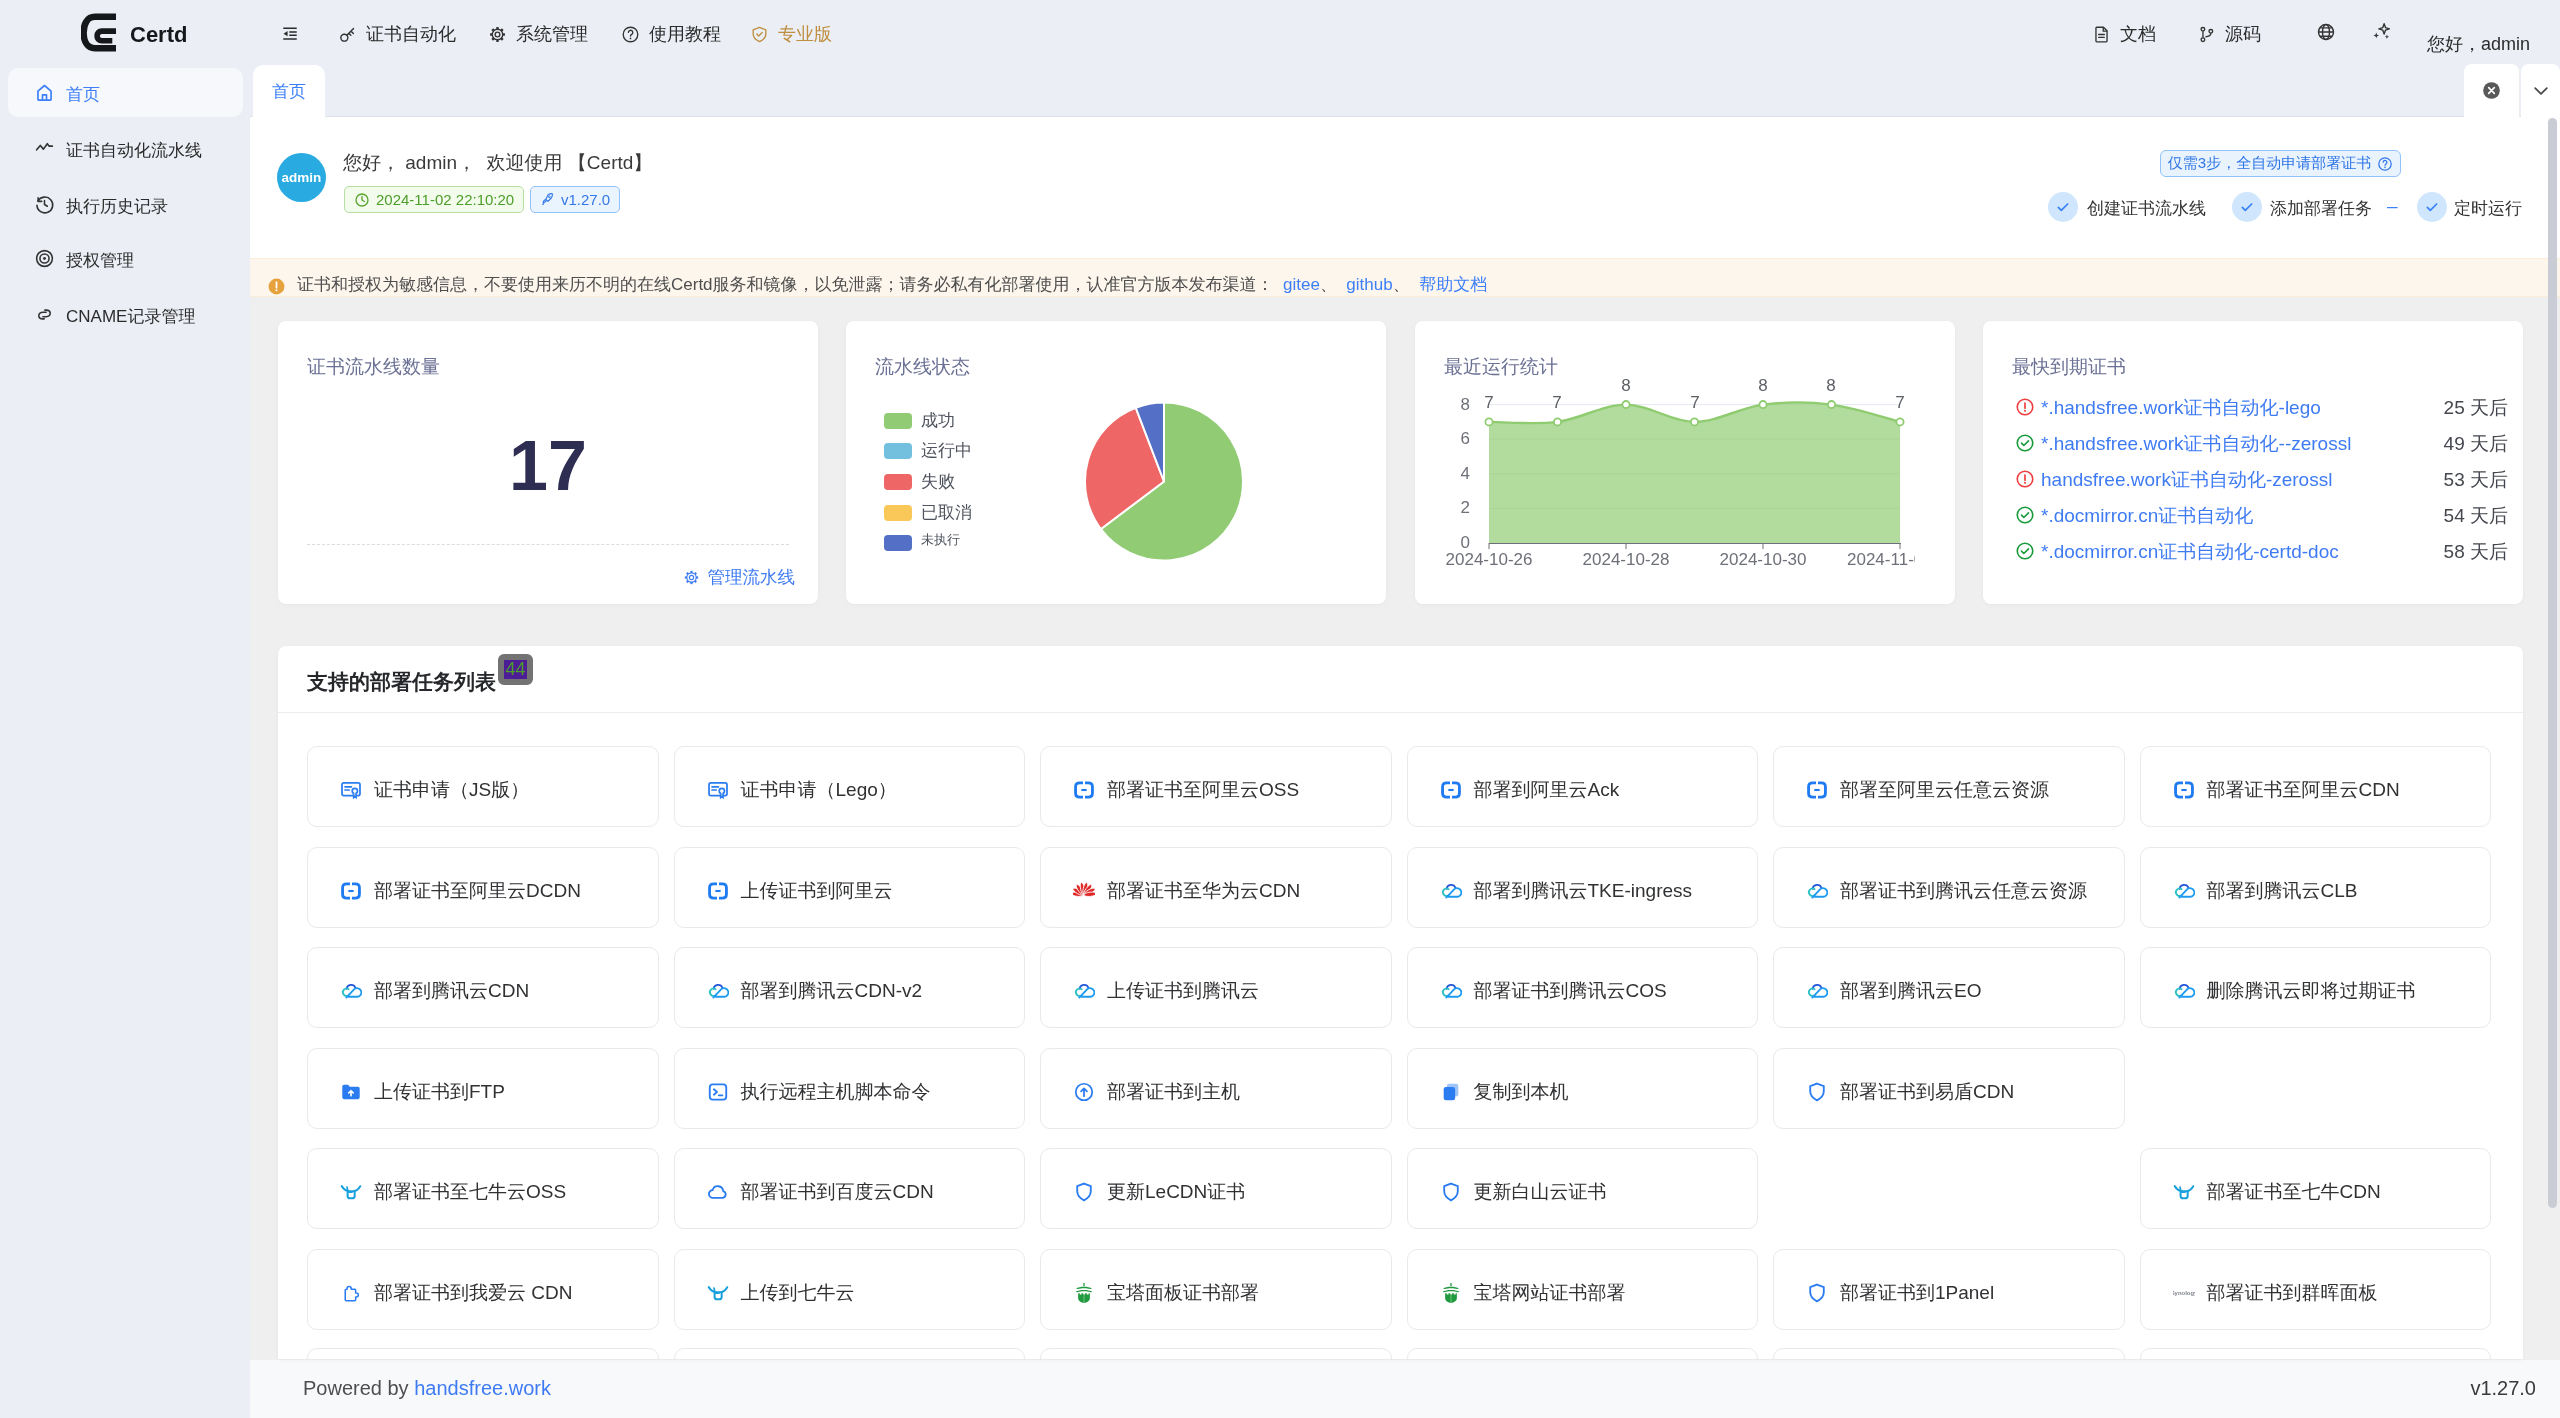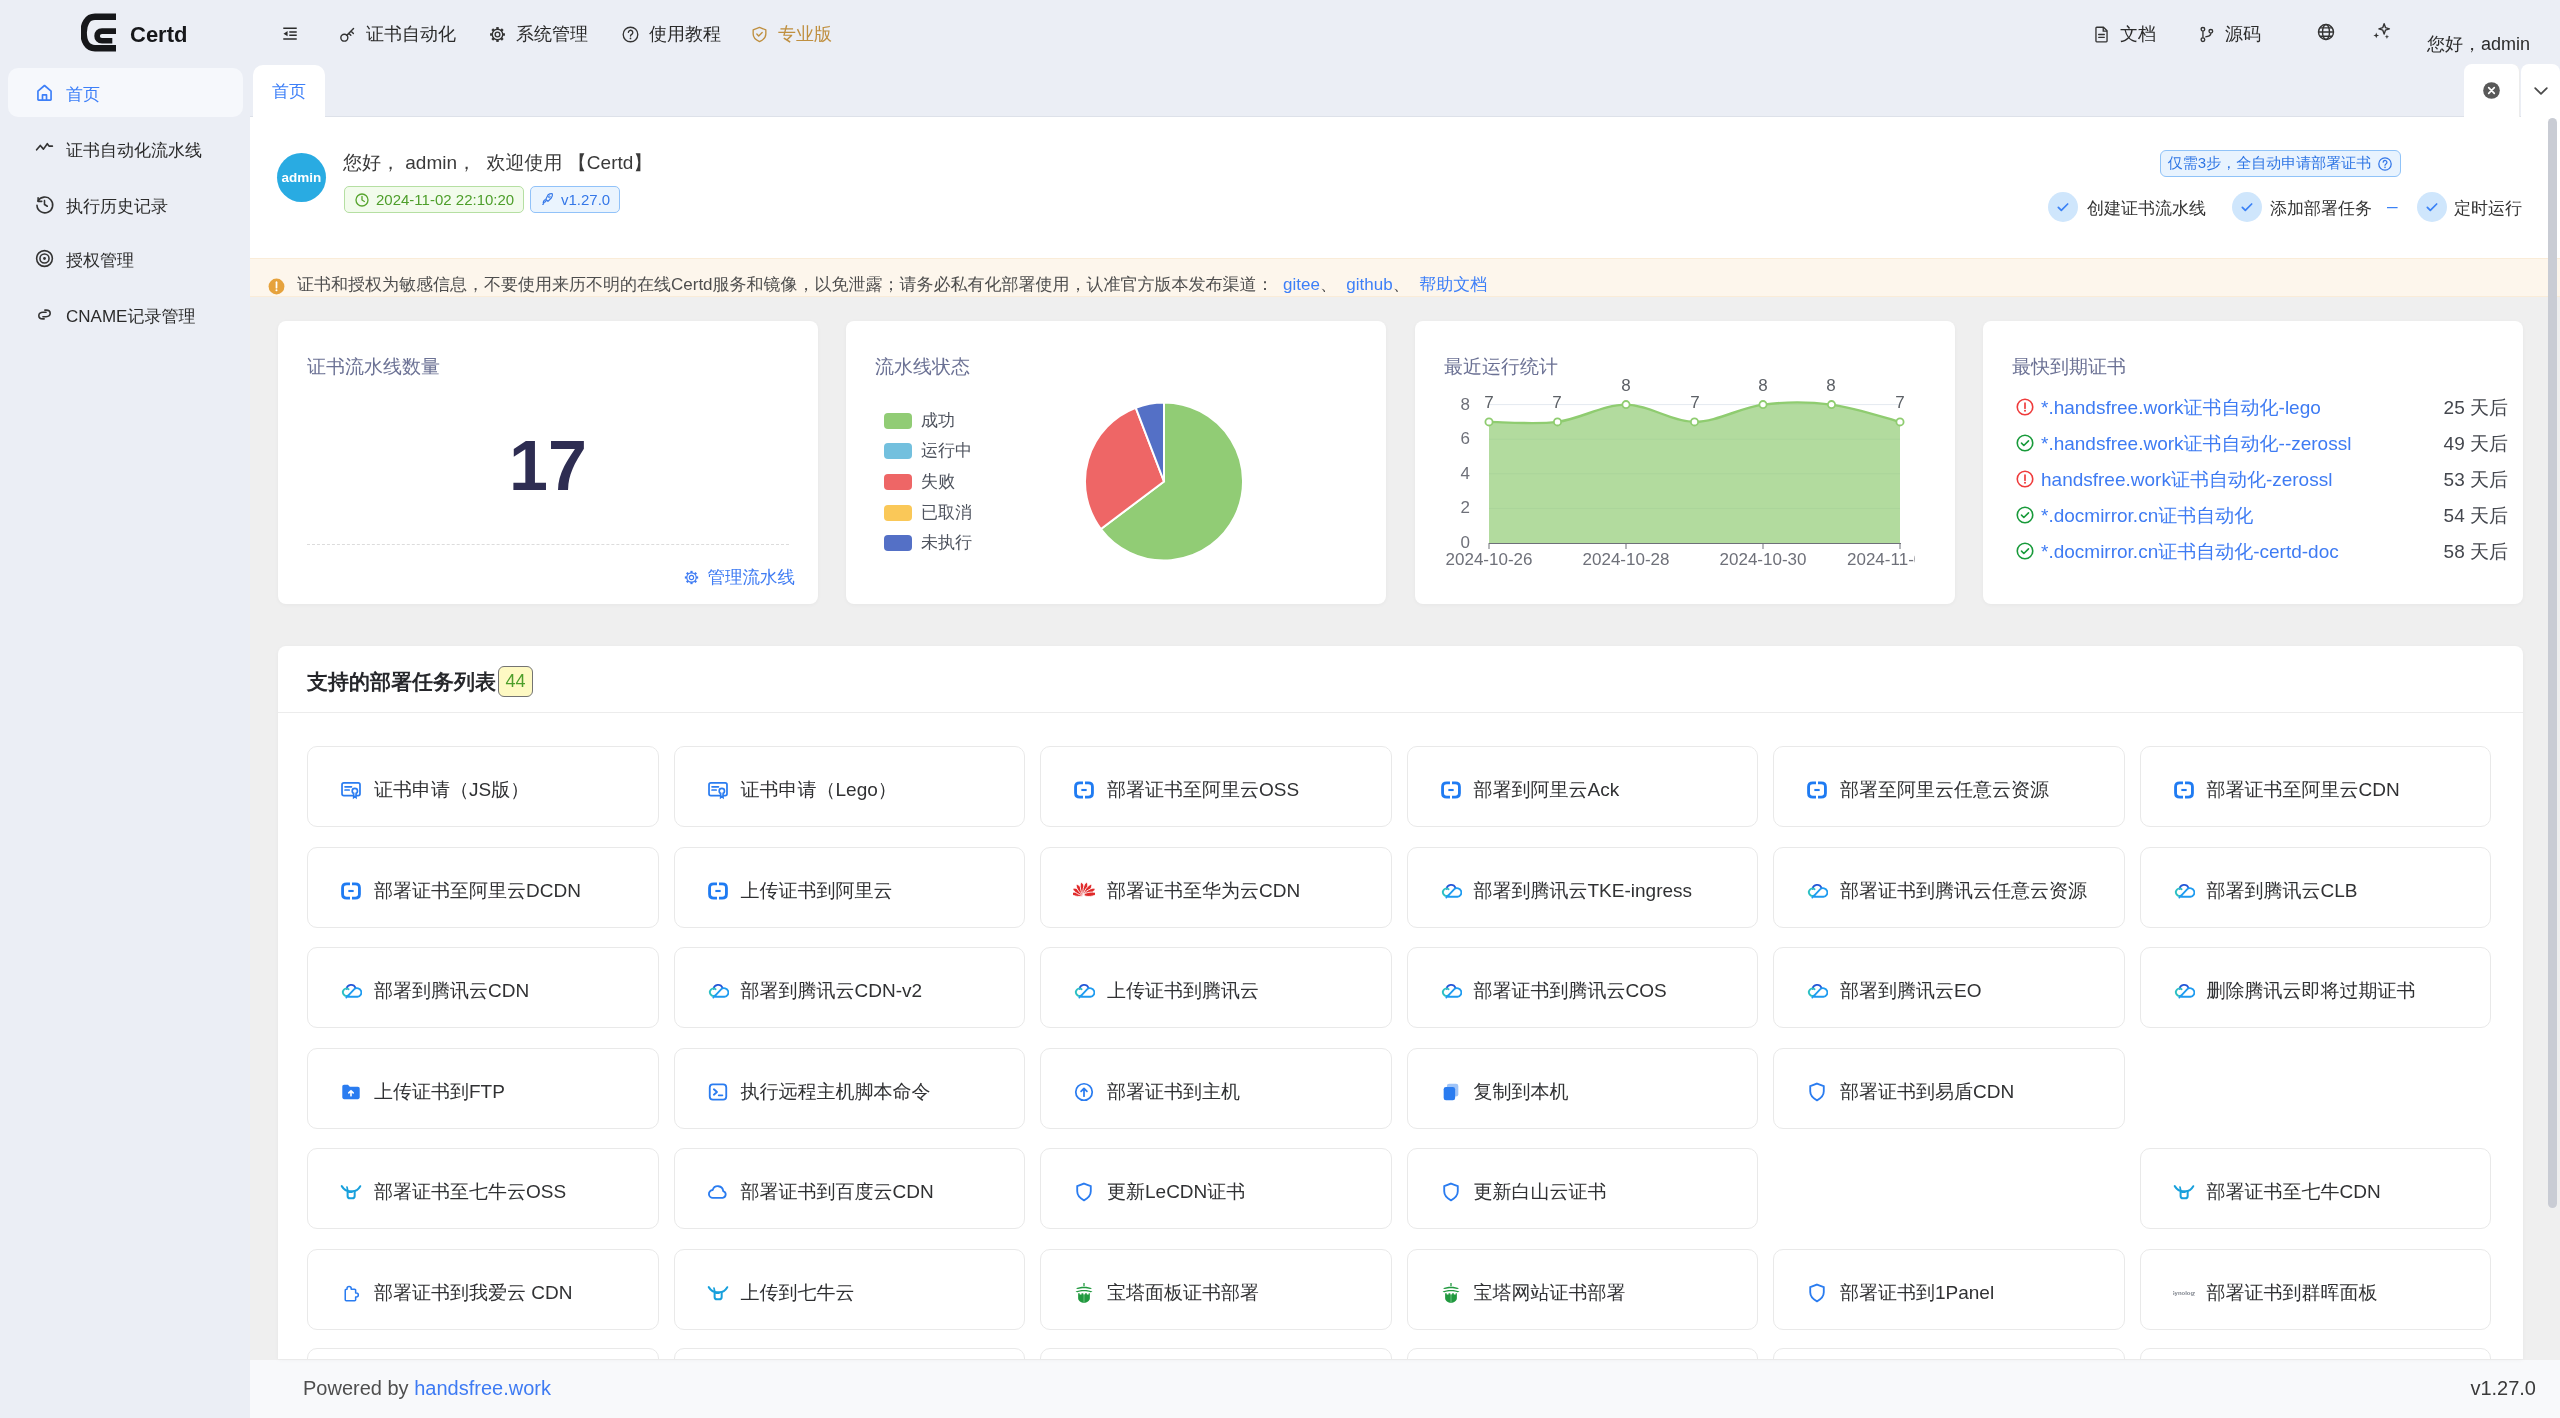--- a/index.html
+++ b/index.html
@@ -229,21 +229,21 @@
       </svg></div>
   <div style="position:absolute;left:38px;top:92px;width:28px;height:16px;border-radius:4px;background:#91cc75"></div>
     <div style="position:absolute;left:75px;top:88px;font-size:17px;color:#4e535e">成功</div>
     <div style="position:absolute;left:38px;top:122px;width:28px;height:16px;border-radius:4px;background:#73c0de"></div>
     <div style="position:absolute;left:75px;top:118px;font-size:17px;color:#4e535e">运行中</div>
     <div style="position:absolute;left:38px;top:153px;width:28px;height:16px;border-radius:4px;background:#ee6666"></div>
     <div style="position:absolute;left:75px;top:149px;font-size:17px;color:#4e535e">失败</div>
     <div style="position:absolute;left:38px;top:184px;width:28px;height:16px;border-radius:4px;background:#fac858"></div>
     <div style="position:absolute;left:75px;top:180px;font-size:17px;color:#4e535e">已取消</div>
     <div style="position:absolute;left:38px;top:214px;width:28px;height:16px;border-radius:4px;background:#5470c6"></div>
-    <div style="position:absolute;left:75px;top:210px;font-size:17px;color:#4e535e">未执行</div>
+    <div style="position:absolute;left:75px;top:210px;font-size:13px;color:#4e535e">未执行</div>
 </div>
 <div class="card" style="left:1415px;top:321px;width:540px;height:283px;overflow:hidden">
   <div class="ctitle">最近运行统计</div>
   <div style="position:absolute;left:0;top:0"><svg width="540" height="283" viewBox="0 0 540 283" fill="none" style="">
         <path d="M74 187.4H485" stroke="#e4e9f0" stroke-width="1"></path>
         <path d="M74 152.8H485" stroke="#e4e9f0" stroke-width="1"></path>
         <path d="M74 118.2H485" stroke="#e4e9f0" stroke-width="1"></path>
         <path d="M74 83.6H485" stroke="#e4e9f0" stroke-width="1"></path>
         <path d="M74.0 100.9 C85.4 100.9 119.7 103.8 142.5 100.9 C165.3 98.0 188.2 83.6 211.0 83.6 C233.8 83.6 256.7 100.9 279.5 100.9 C302.3 100.9 325.2 86.5 348.0 83.6 C370.8 80.7 393.7 80.7 416.5 83.6 C439.3 86.5 473.6 98.0 485.0 100.9 L485.0 222 L74.0 222 Z" fill="#91cc75" opacity="0.7"></path>
         <path d="M74.0 100.9 C85.4 100.9 119.7 103.8 142.5 100.9 C165.3 98.0 188.2 83.6 211.0 83.6 C233.8 83.6 256.7 100.9 279.5 100.9 C302.3 100.9 325.2 86.5 348.0 83.6 C370.8 80.7 393.7 80.7 416.5 83.6 C439.3 86.5 473.6 98.0 485.0 100.9" stroke="#8fcc70" stroke-width="2.4" fill="none"></path>
@@ -292,21 +292,21 @@
     <div style="position:absolute;left:32px;top:220px"><svg width="20" height="20" viewBox="0 0 24 24" fill="none" style="">
         <circle cx="12" cy="12" r="9.3" stroke="#189a3a" stroke-width="1.9"></circle>
         <path d="M7.8 12.2l2.8 2.8 5.6-5.6" stroke="#189a3a" stroke-width="1.9" stroke-linecap="round" stroke-linejoin="round"></path>
       </svg></div>
     <div style="position:absolute;left:58px;top:218px;font-size:19px;color:#3e7bf3">*.docmirror.cn证书自动化-certd-doc</div>
     <div style="position:absolute;right:15px;top:218px;font-size:19px;color:#44474e">58 天后</div>
 </div>
 
 <div class="card" style="left:278px;top:646px;width:2245px;height:713px;border-radius:8px 8px 0 0;overflow:hidden">
   <div style="position:absolute;left:29px;top:22px;font-size:21px;font-weight:700;color:#26272b">支持的部署任务列表</div>
-  <div style="position:absolute;left:220px;top:20px;width:35px;height:31px;background:#fef9c3;border:1px solid #737373;border-radius:6px;display:flex;align-items:center;justify-content:center;font-size:18px;color:#4d9e2a">44</div>
+  <div style="position:absolute;left:220px;top:8px;width:35px;height:31px;background:#4c1d95;border:6px solid #737373;border-radius:6px;display:flex;align-items:center;justify-content:center;font-size:18px;color:#4d9e2a">44</div>
   <div style="position:absolute;left:0;top:66px;width:100%;border-top:1px solid #ececec"></div>
   <div class="tcell" style="left:29px;top:100px;width:351.5px;height:81px">
       <span class="tic">
         <svg width="22" height="22" viewBox="0 0 24 24" fill="none" style="">
           <rect x="2.2" y="4.2" width="19.6" height="14" rx="2" stroke="#2a7cf0" stroke-width="1.9"></rect>
           <path d="M5.5 8.5h7M5.5 12h4.5" stroke="#2a7cf0" stroke-width="1.9" stroke-linecap="round"></path>
           <circle cx="16.2" cy="13.2" r="2.9" stroke="#2a7cf0" stroke-width="1.8" fill="#fff"></circle>
           <path d="M14.9 15.6v4.6l1.3-1.1 1.3 1.1v-4.6" stroke="#2a7cf0" stroke-width="1.8" fill="#fff"></path>
         </svg>
       </span>

